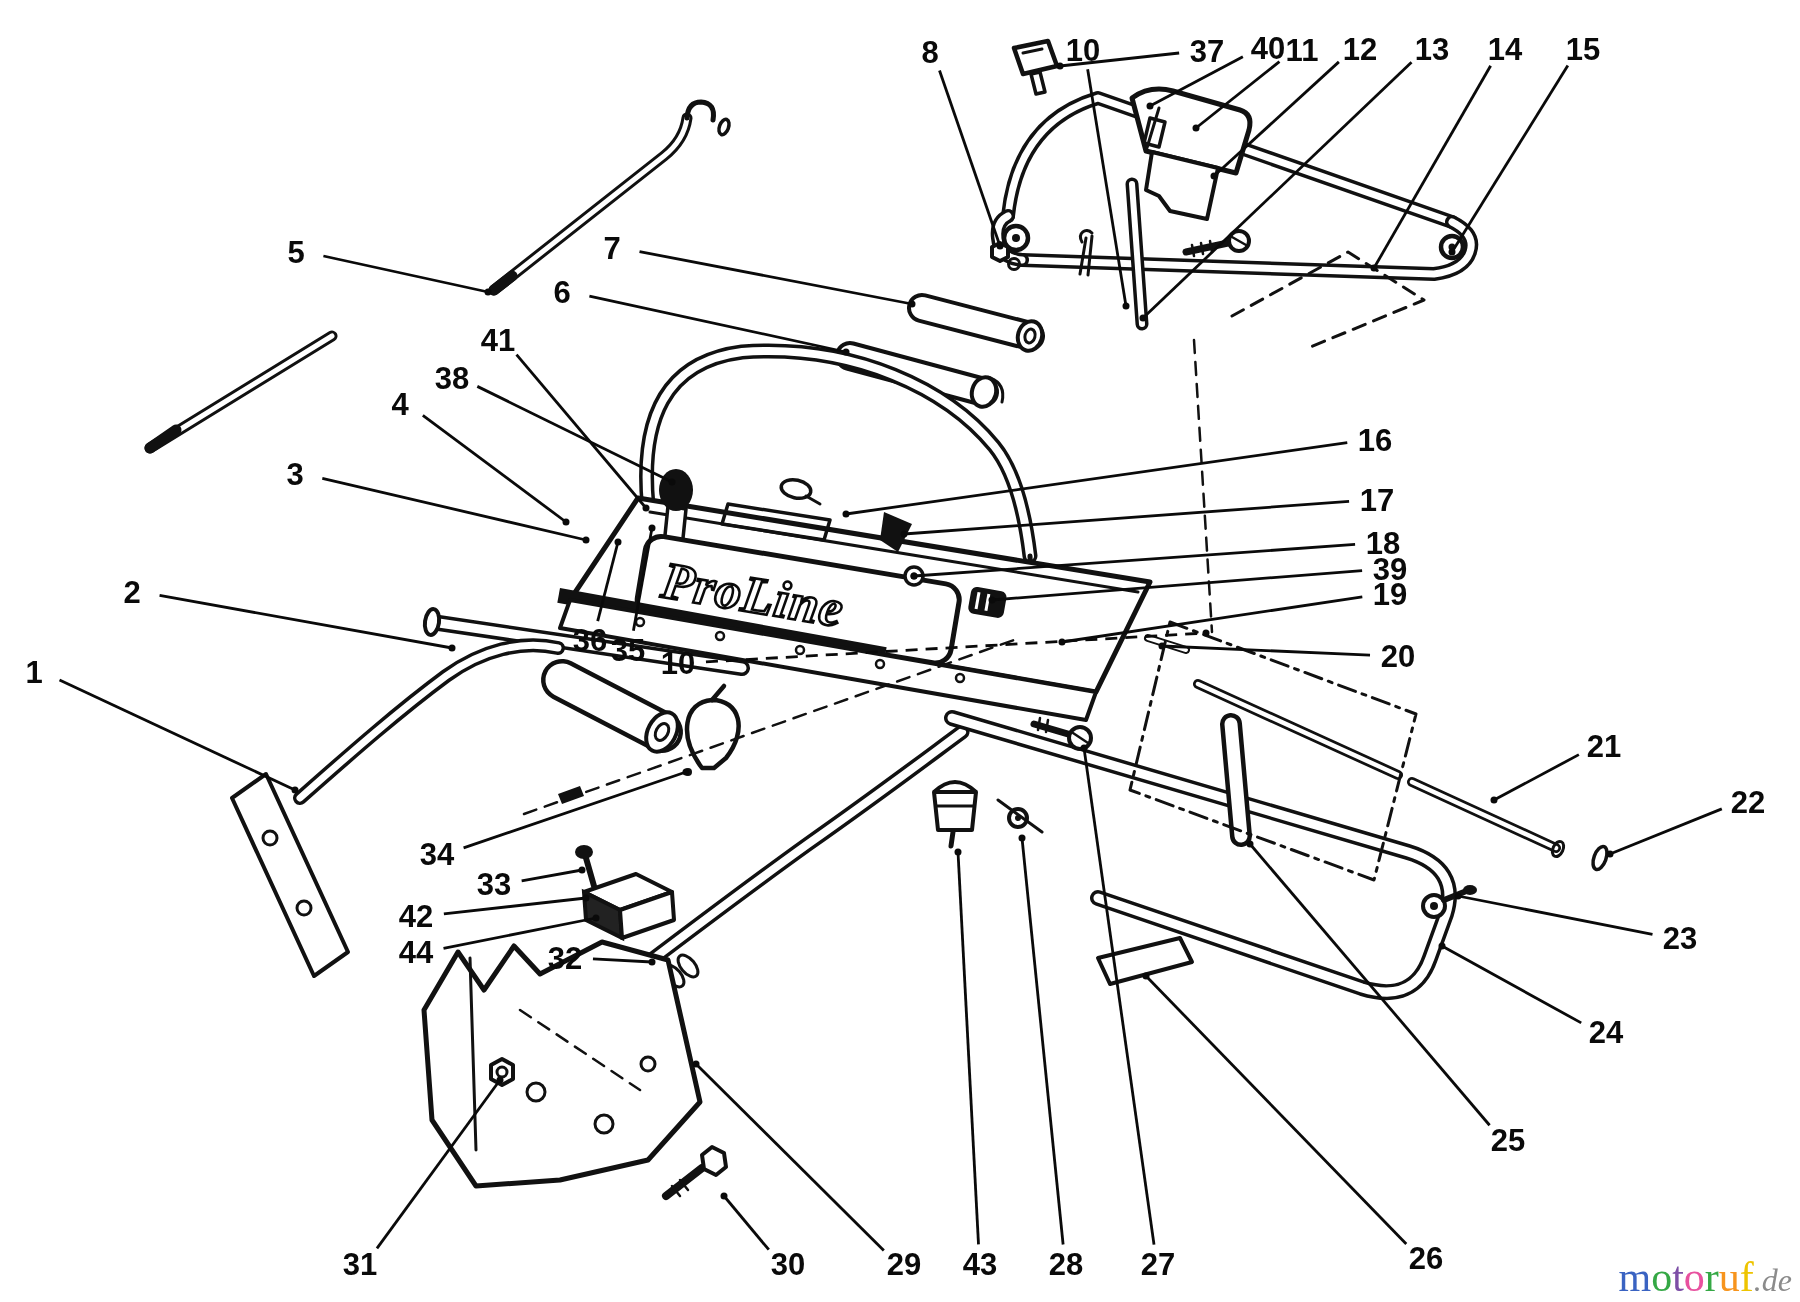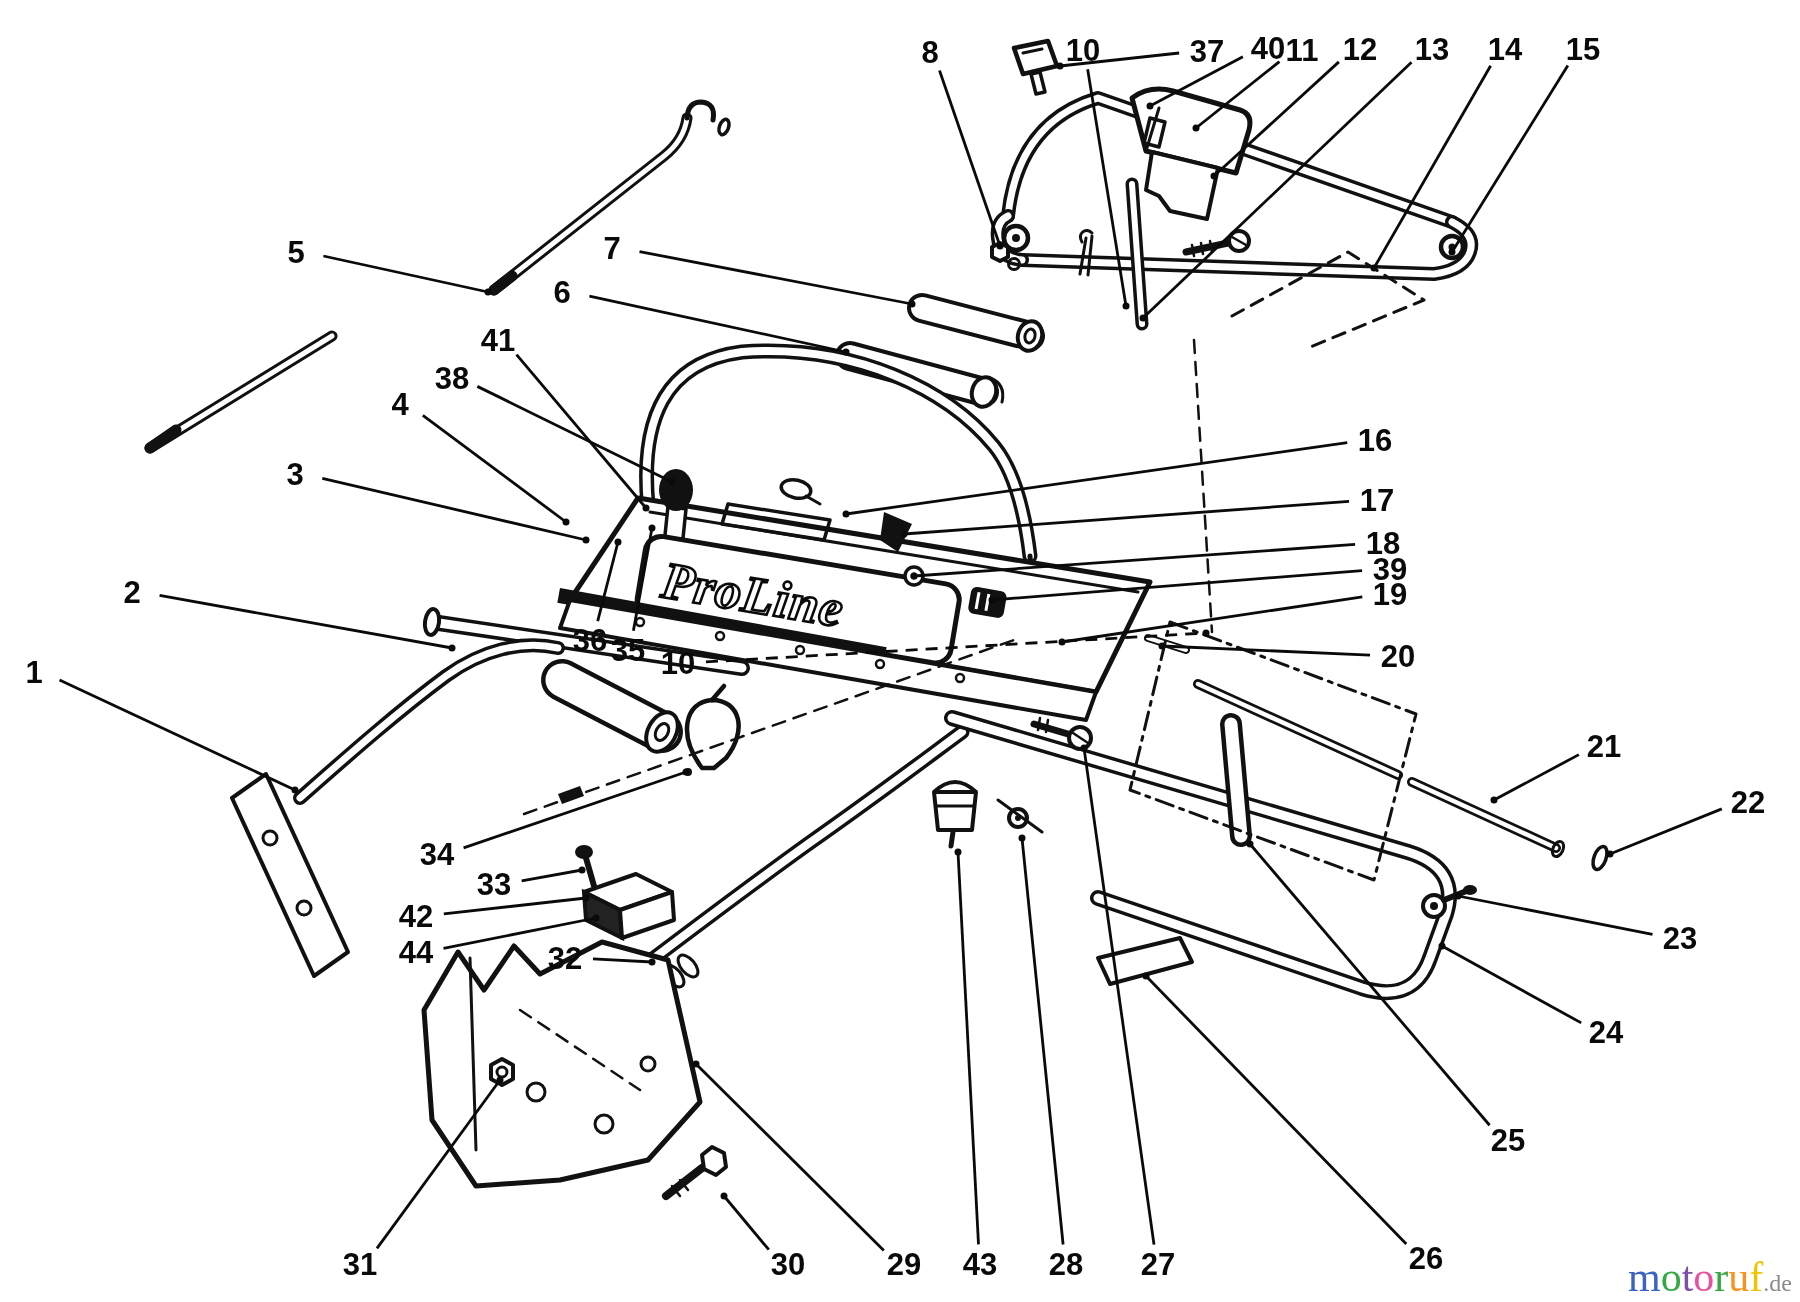--- a/index.html
+++ b/index.html
@@ -13,21 +13,21 @@
   .fw{fill:#fff;stroke:#111;stroke-linejoin:round;}
   .fb{fill:#111;stroke:none;}
   .dash{stroke-dasharray:13 9;}
   .dashdot{stroke-dasharray:18 7 4 7;}
   .callout-text{font-family:"Liberation Sans",sans-serif;font-weight:bold;font-size:31px;fill:#0a0a0a;}
   .brand-text{font-family:"Liberation Serif",serif;font-style:italic;font-weight:bold;
               font-size:52px;fill:#ffffff;stroke:#0a0a0a;stroke-width:2.6px;letter-spacing:1px;}
   
   .watermark{position:absolute;right:8px;bottom:4px;font-family:"Liberation Serif",serif;
              font-size:42px;font-weight:normal;letter-spacing:0;line-height:1;}
-  .watermark .suffix{font-size:24px;}
+  .watermark .suffix{font-size:32px;font-style:italic;}
 </style>
 </head>
 <body>
 
 <div class="stage">
   <svg width="1800" height="1302" viewBox="0 0 1800 1302">
     <defs>
       <path id="rodTL" d="M150,448 L332,336"></path>
       <path id="rod5" d="M494,290 L664,156 Q684,140 687,118"></path>
       <path id="railRear" d="M1008,216 Q1018,122 1098,98 L1452,222"></path>

